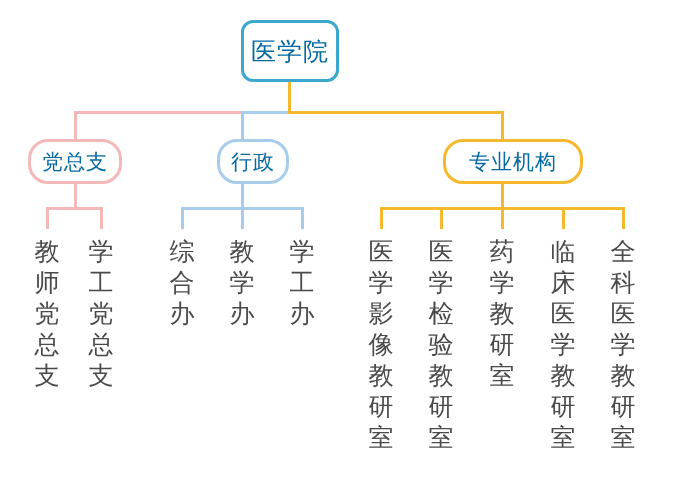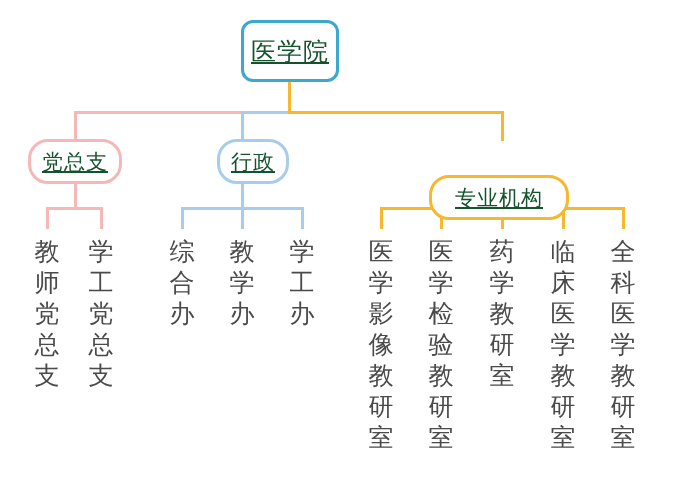--- a/index.html
+++ b/index.html
@@ -9,27 +9,27 @@
 
   
   .ln{position:absolute;background:#ccc;}
   .ln.v{width:3px;}
   .ln.h{height:3px;}
 
   
   .node{position:absolute;box-sizing:border-box;display:flex;
         align-items:center;justify-content:center;
         background:#fff;border-radius:20px;border:3px solid #ccc;}
-  .node .lbl{color:#14532d;white-space:nowrap;letter-spacing:1px;text-decoration:underline;}
+  .node .lbl{color:#0369a1;white-space:nowrap;letter-spacing:1px;}
 
   #n-root{left:241px;top:20px;width:98px;height:62px;border-radius:12px;}
   #n-root .lbl{font-size:25px;}
   #n-party{left:28px;top:139px;width:94px;height:45px;}
   #n-admin{left:207px;top:139px;width:72px;height:45px;margin-left:10px;}
-  #n-prof {left:429px;top:139px;width:140px;height:45px;margin-top:36px;}
+  #n-prof {left:443px;top:139px;width:140px;height:45px;}
   #n-party .lbl,#n-admin .lbl,#n-prof .lbl{font-size:21px;}
 
   
   .leaf{position:absolute;width:40px;text-align:center;color:#4a4a4a;
         font-size:25px;line-height:31px;letter-spacing:0;}
   .leaf span{display:block;}
 </style>
 </head>
 <body>
 

